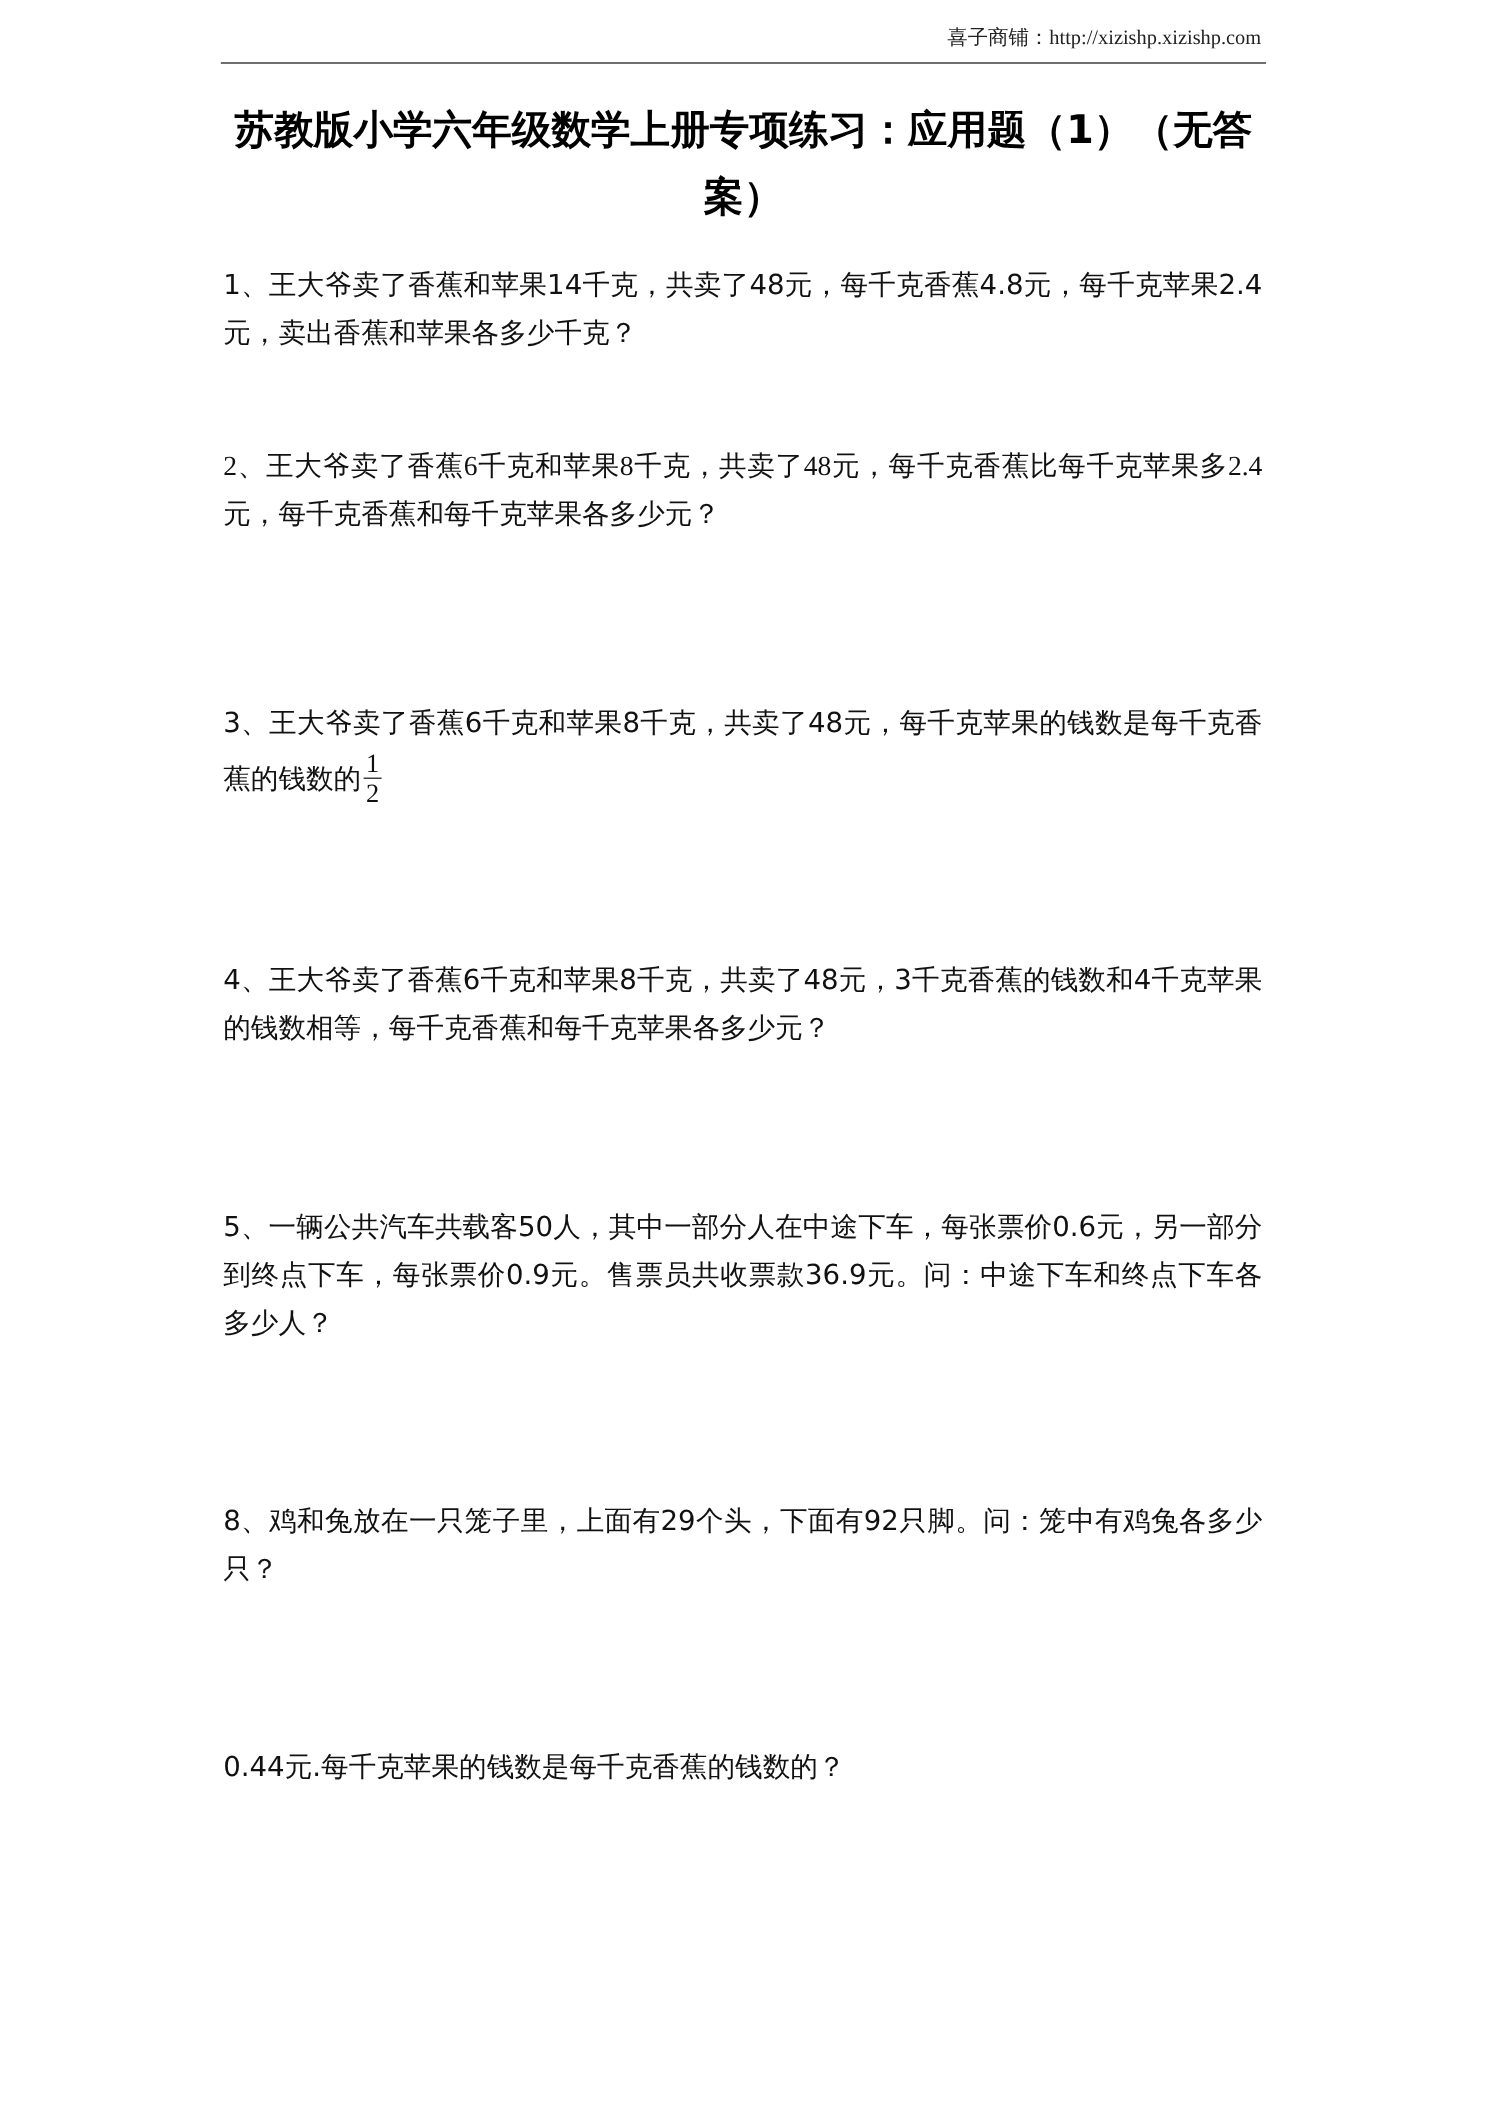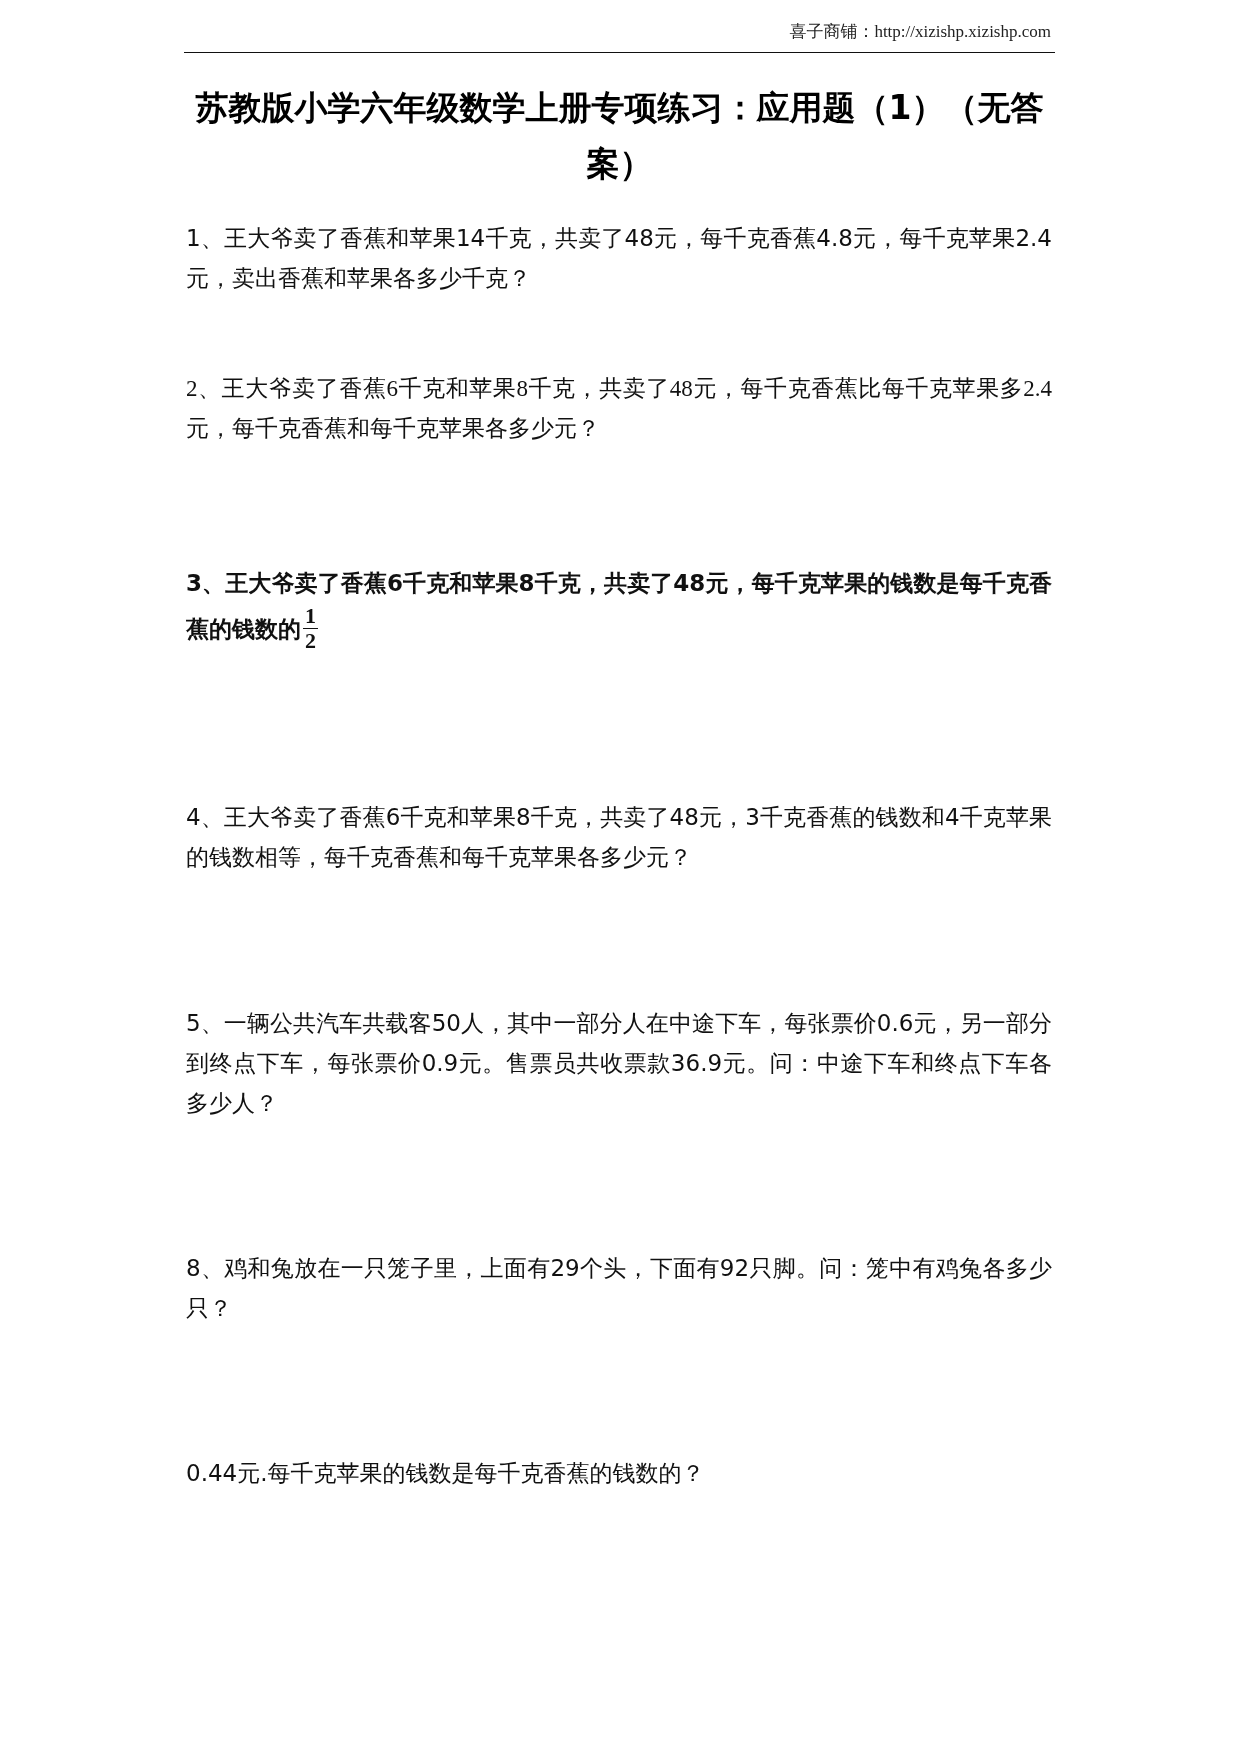--- a/index.html
+++ b/index.html
@@ -88,21 +88,21 @@
 <div class="header">
   <span class="header-text">喜子商铺：http://xizishp.xizishp.com</span>
 </div>
 
 <div class="title">苏教版小学六年级数学上册专项练习：应用题（1）（无答案）</div>
 
 <div class="question" style="top:170px;margin-top:48px;">1、王大爷卖了香蕉和苹果14千克，共卖了48元，每千克香蕉4.8元，每千克苹果2.4元，卖出香蕉和苹果各多少千克？</div>
 
 <div class="question" style="top:369px;font-family:Liberation Serif, serif;">2、王大爷卖了香蕉6千克和苹果8千克，共卖了48元，每千克香蕉比每千克苹果多2.4元，每千克香蕉和每千克苹果各多少元？</div>
 
-<div class="question" style="top:560px; line-height:46px;font-weight:bold;">
+<div class="question" style="top:580px; line-height:46px;">
   <span>3、王大爷卖了香蕉6千克和苹果8千克，共卖了48元，每千克苹果的钱数是每千克香蕉的钱数的</span><span class="frac"><span class="num">1</span><span class="den">2</span></span>
 </div>
 
 <div class="question" style="top:797px;">4、王大爷卖了香蕉6千克和苹果8千克，共卖了48元，3千克香蕉的钱数和4千克苹果的钱数相等，每千克香蕉和每千克苹果各多少元？</div>
 
 <div class="question" style="top:1003px;">5、一辆公共汽车共载客50人，其中一部分人在中途下车，每张票价0.6元，另一部分到终点下车，每张票价0.9元。售票员共收票款36.9元。问：中途下车和终点下车各多少人？</div>
 
 <div class="question" style="top:1248px;">8、鸡和兔放在一只笼子里，上面有29个头，下面有92只脚。问：笼中有鸡兔各多少只？</div>
 
 <div class="question q7" style="top:1453px;">

